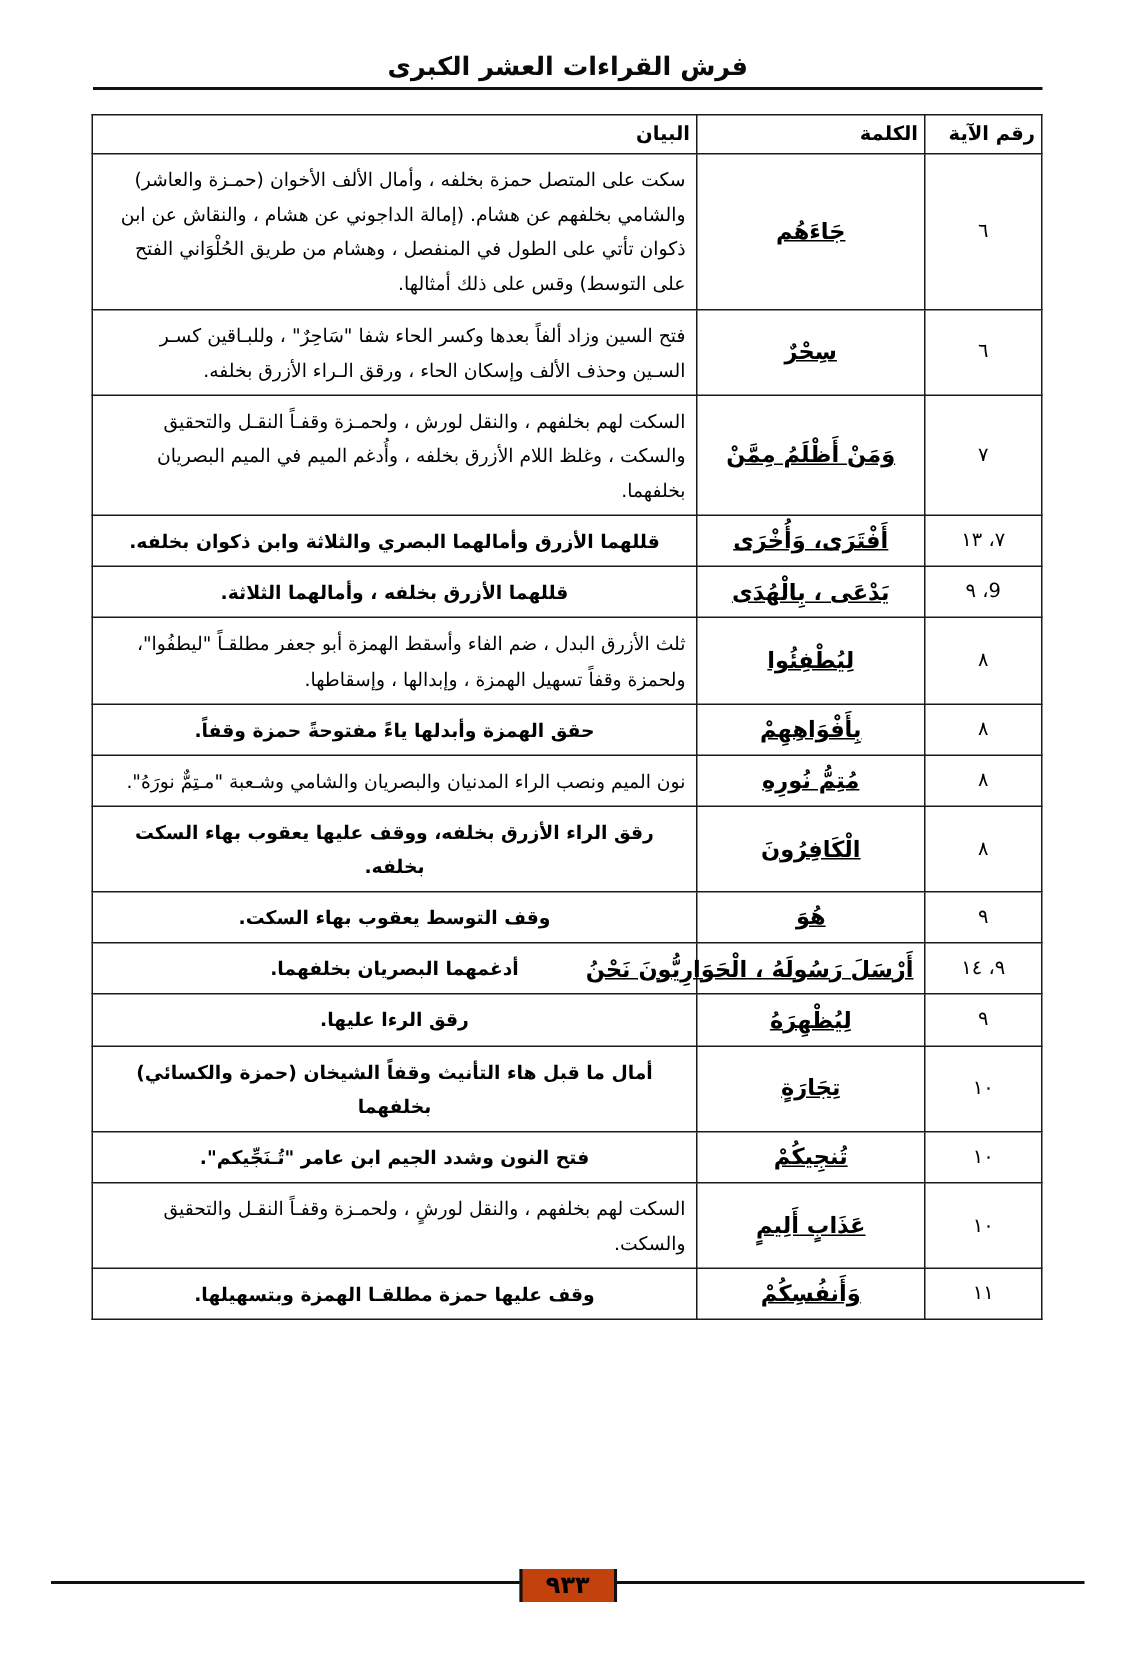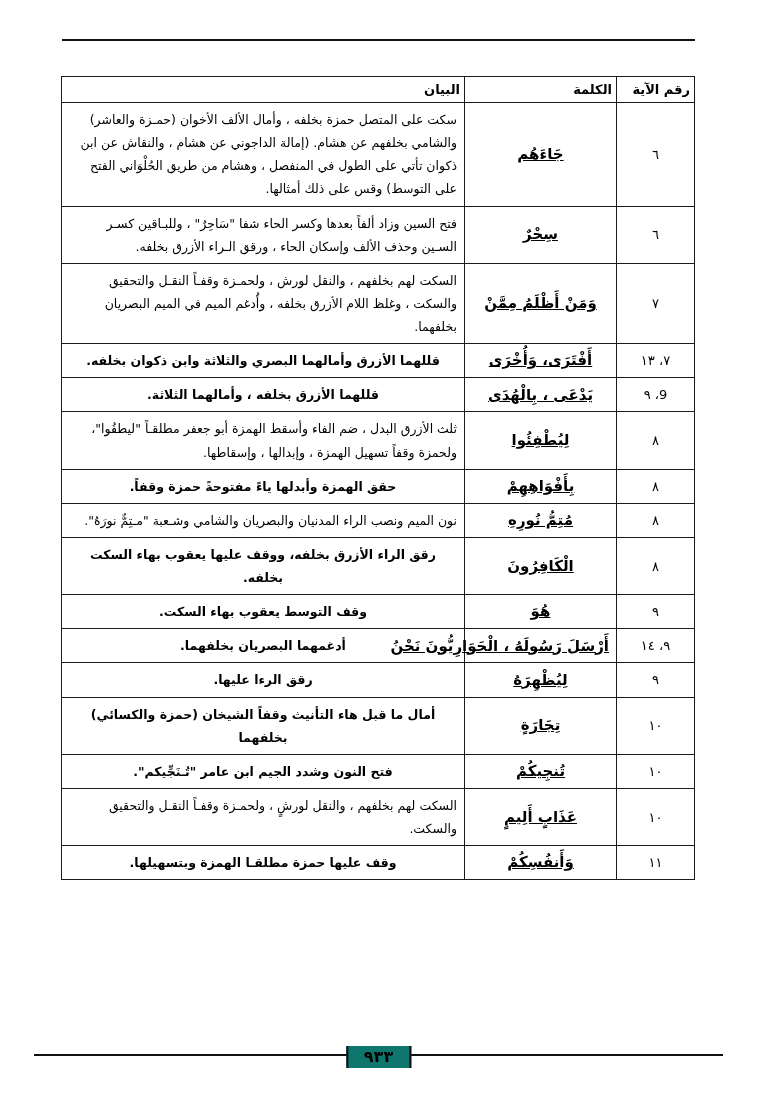--- a/index.html
+++ b/index.html
@@ -115,36 +115,37 @@
     top: 8px;
     left: 0;
     width: 689px;
     border-top: 2px solid #111;
   }
   .footer-num {
     position: absolute;
     top: 0px;
     left: 50%;
     transform: translateX(-50%);
-    background: #0f766e;
+    background: #c2410c;
     padding: 0 16px;
     font-size: 16px;
     font-weight: bold;
     line-height: 22px;
     border-left: 2px solid #111;
     border-right: 2px solid #111;
     direction: rtl;
   }
 </style>
 </head>
 <body>
 
 <div class="page">
 
   <div class="header">
+    <div class="header-title">فرش القراءات العشر الكبرى</div>
     <div class="header-rule"></div>
   </div>
 
   <div class="table-wrap">
     <table class="main">
       <colgroup>
         <col class="c-aya">
         <col class="c-word">
         <col class="c-bayan">
       </colgroup>

